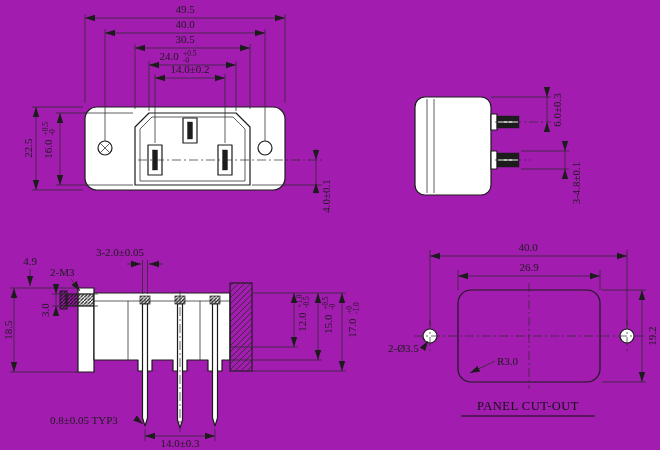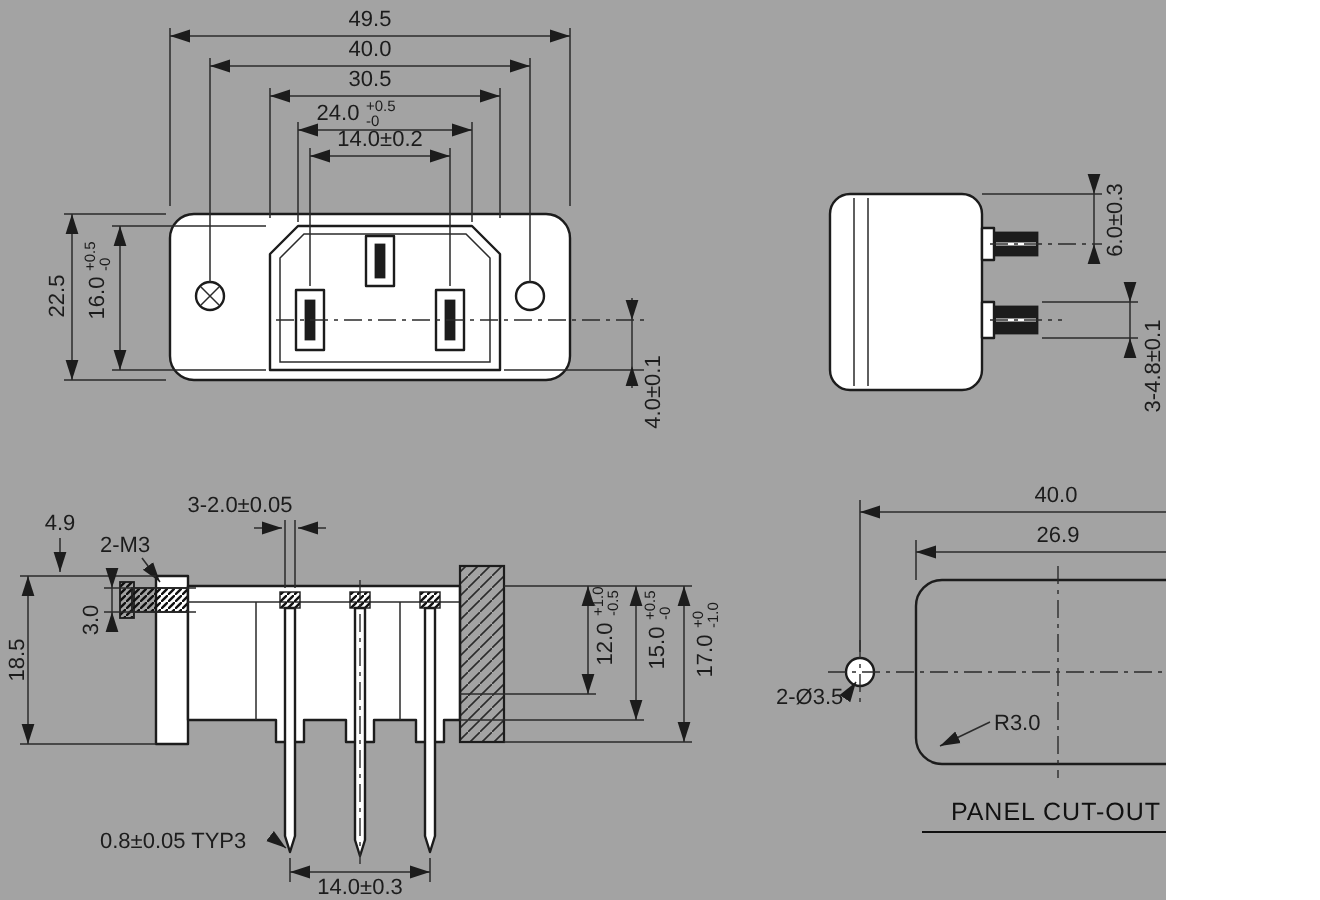--- a/index.html
+++ b/index.html
@@ -1,16 +1,16 @@
 <!DOCTYPE html>
 <html><head>
 <meta charset="utf-8">
 <style>
   html,body{margin:0;padding:0;background:#ffffff}
-  .stage{width:583px;height:450px;background:#a3a3a3;font-family:Liberation Sans, sans-serif;position:relative;overflow:hidden}
+  .stage{width:660px;height:450px;background:#a21caf;font-family:Liberation Serif, serif;position:relative;overflow:hidden}
   svg{display:block}
   .ln{stroke:#1c1c1c;stroke-width:1.2;fill:none;stroke-linejoin:round}
   .lnf{stroke:#1c1c1c;stroke-width:1.2;fill:#ffffff;stroke-linejoin:round}
   .dk{fill:#1c1c1c;stroke:#1c1c1c;stroke-width:0.4}
   .thin{stroke:#2b2b2b;stroke-width:0.75;fill:none}
   .cl{stroke:#2b2b2b;stroke-width:0.7;fill:none;stroke-dasharray:9 3 2 3}
   .dim{font-size:11px;fill:#1c1c1c}
   .tol{font-size:7.5px;fill:#1c1c1c}
   .cap{font-size:12.5px;fill:#111;letter-spacing:.5px}
   .mid{text-anchor:middle}

